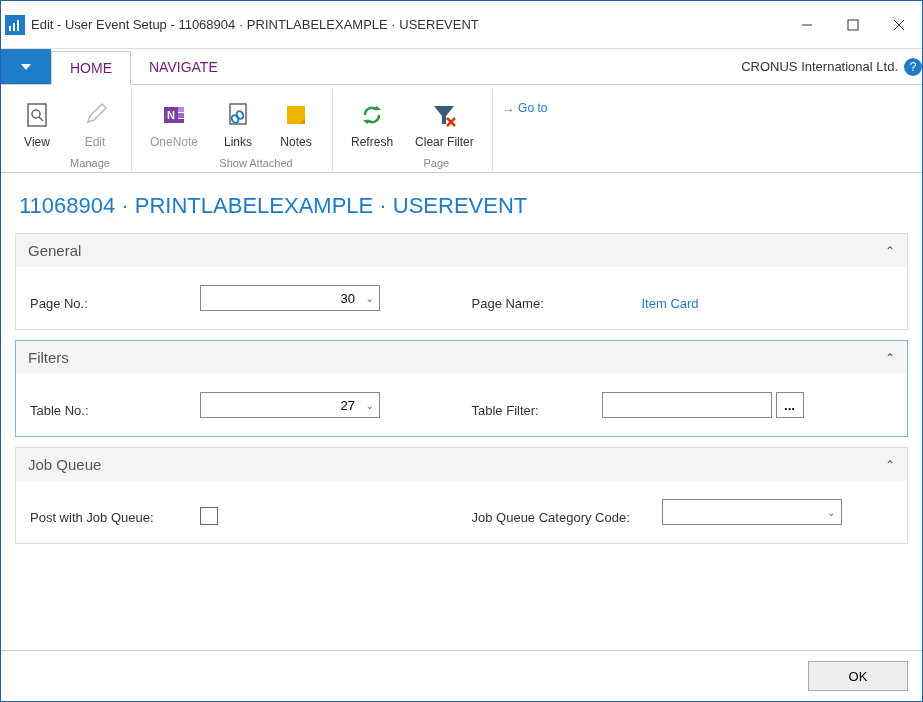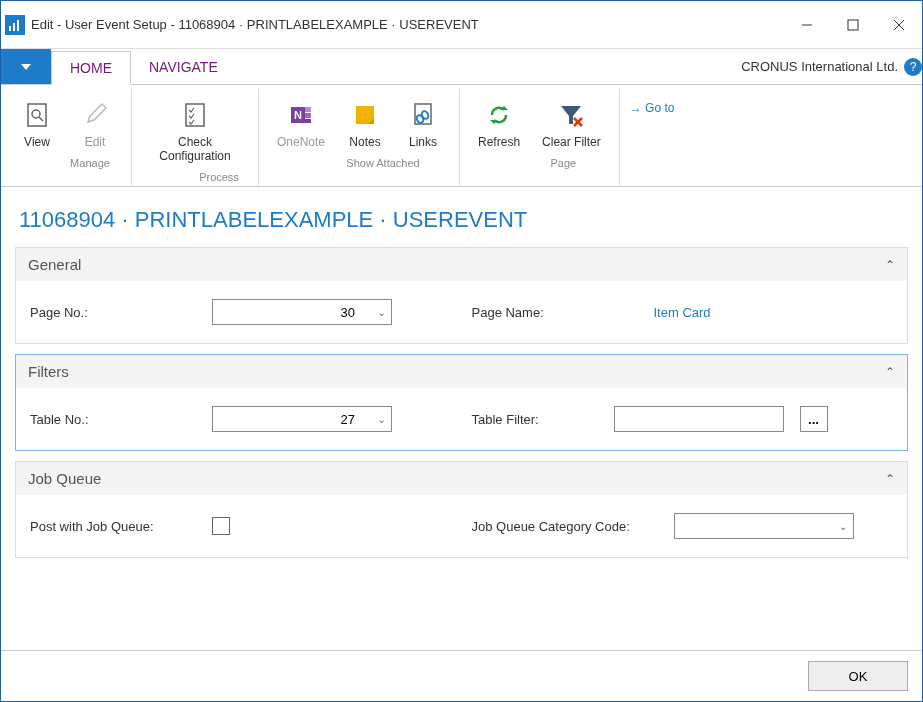--- a/index.html
+++ b/index.html
@@ -29,24 +29,24 @@
     .ribbon-group-label { font-size: 11px; color: #888; padding: 4px 0 3px; margin-left: 48px; }
     .goto-link { color: #1e7bc8; font-size: 12px; padding: 12px 10px 0; cursor: pointer; }
     
     .page-heading { padding: 20px 18px 14px; font-size: 22px; color: #1e7bc8; font-weight: 400; }
     
     .content { flex: 1; overflow: auto; padding: 0 14px; }
     .fasttab { border: 1px solid #ddd; margin-bottom: 10px; }
     .fasttab.focused { border: 1px solid #7fb4e8; }
     .fasttab-header { background: #f4f4f4; padding: 8px 12px; font-size: 15px; color: #555; display: flex; justify-content: space-between; align-items: center; cursor: pointer; }
     .fasttab-body { padding: 18px 14px; display: flex; gap: 20px; }
-    .col { flex: 1; display: flex; align-items: center; gap: 12px; }
+    .col { flex: 1; display: flex; align-items: flex-end; }
     .field-label { width: 170px; font-size: 13px; color: #333; }
     .field-value-link { color: #1e7bc8; font-size: 13px; }
-    .num-input { width: 180px; height: 26px; border: 1px solid #888; text-align: right; padding: 0 36px 0 6px; font-size: 13px; position: relative; }
+    .num-input { width: 180px; height: 26px; border: 1px solid #888; text-align: right; padding: 0 24px 0 6px; font-size: 13px; position: relative; }
     .input-wrap { position: relative; display: inline-block; }
     .input-wrap .dd { position: absolute; right: 6px; top: 50%; transform: translateY(-50%); font-size: 10px; color: #666; pointer-events: none; }
     .text-input { width: 170px; height: 26px; border: 1px solid #888; padding: 0 6px; font-size: 13px; }
     .ellipsis-btn { width: 28px; height: 26px; border: 1px solid #888; background: #fff; font-weight: bold; cursor: pointer; margin-left: 4px; }
     .select-input { width: 180px; height: 26px; border: 1px solid #888; background: #fff; font-size: 13px; }
     .checkbox-input { width: 18px; height: 18px; border: 1px solid #666; cursor: pointer; }
     .chev { font-size: 12px; color: #555; }
     
     .footer { border-top: 1px solid #ccc; padding: 10px 14px; display: flex; justify-content: flex-end; }
     .ok-btn { width: 100px; height: 30px; background: #eee; border: 1px solid #aaa; font-size: 13px; cursor: pointer; }
@@ -118,67 +118,53 @@
             <svg width="30" height="30" viewBox="0 0 30 30">
                 <path d="M8 22 L10 16 L22 4 L26 8 L14 20 Z" fill="none" stroke="#bbb" stroke-width="1.5"></path>
               </svg>
           </span>
           <span>Edit</span>
         </div>
       </div>
       <div class="ribbon-group-label">Manage</div>
     </div>
 
-    <div class="ribbon-group">
-      <div class="ribbon-items">
-        <div class="ribbon-btn">
-          <span class="icon">
-            <svg width="30" height="30" viewBox="0 0 30 30">
-                <rect x="6" y="4" width="18" height="22" fill="none" stroke="#666" stroke-width="1.5"></rect>
-                <path d="M9 10 l2 2 l3-4 M9 16 l2 2 l3-4 M9 22 l2 2 l3-4" fill="none" stroke="#666" stroke-width="1.2"></path>
-              </svg>
-          </span>
-          <span style="max-width:90px;">Check Configuration</span>
-        </div>
-      </div>
-      <div class="ribbon-group-label">Process</div>
-    </div>
 
     <div class="ribbon-group">
       <div class="ribbon-items">
         <div class="ribbon-btn disabled">
           <span class="icon">
             <svg width="30" height="30" viewBox="0 0 30 30">
                 <rect x="5" y="7" width="14" height="16" fill="#7b3fa0"></rect>
                 <text x="12" y="19" fill="#fff" font-size="11" text-anchor="middle" font-weight="bold">N</text>
                 <rect x="19" y="7" width="6" height="5" fill="#b589d6"></rect>
                 <rect x="19" y="13" width="6" height="5" fill="#9a6cc4"></rect>
                 <rect x="19" y="19" width="6" height="4" fill="#7b3fa0"></rect>
               </svg>
           </span>
           <span>OneNote</span>
         </div>
         <div class="ribbon-btn">
           <span class="icon">
             <svg width="30" height="30" viewBox="0 0 30 30">
-                <rect x="6" y="6" width="18" height="18" fill="#f2b200"></rect>
-                <polygon points="18,24 24,18 24,24" fill="#d89800"></polygon>
-              </svg>
-          </span>
-          <span>Notes</span>
-        </div>
-        <div class="ribbon-btn">
-          <span class="icon">
-            <svg width="30" height="30" viewBox="0 0 30 30">
                 <rect x="7" y="4" width="16" height="20" fill="none" stroke="#666" stroke-width="1.5"></rect>
                 <ellipse cx="12" cy="19" rx="3" ry="4" transform="rotate(-30 12 19)" fill="none" stroke="#1e7bc8" stroke-width="2"></ellipse>
                 <ellipse cx="17" cy="15" rx="3" ry="4" transform="rotate(-30 17 15)" fill="none" stroke="#1e7bc8" stroke-width="2"></ellipse>
               </svg>
           </span>
           <span>Links</span>
+        </div>
+        <div class="ribbon-btn">
+          <span class="icon">
+            <svg width="30" height="30" viewBox="0 0 30 30">
+                <rect x="6" y="6" width="18" height="18" fill="#f2b200"></rect>
+                <polygon points="18,24 24,18 24,24" fill="#d89800"></polygon>
+              </svg>
+          </span>
+          <span>Notes</span>
         </div>
       </div>
       <div class="ribbon-group-label">Show Attached</div>
     </div>
 
     <div class="ribbon-group">
       <div class="ribbon-items">
         <div class="ribbon-btn">
           <span class="icon">
             <svg width="30" height="30" viewBox="0 0 30 30">

